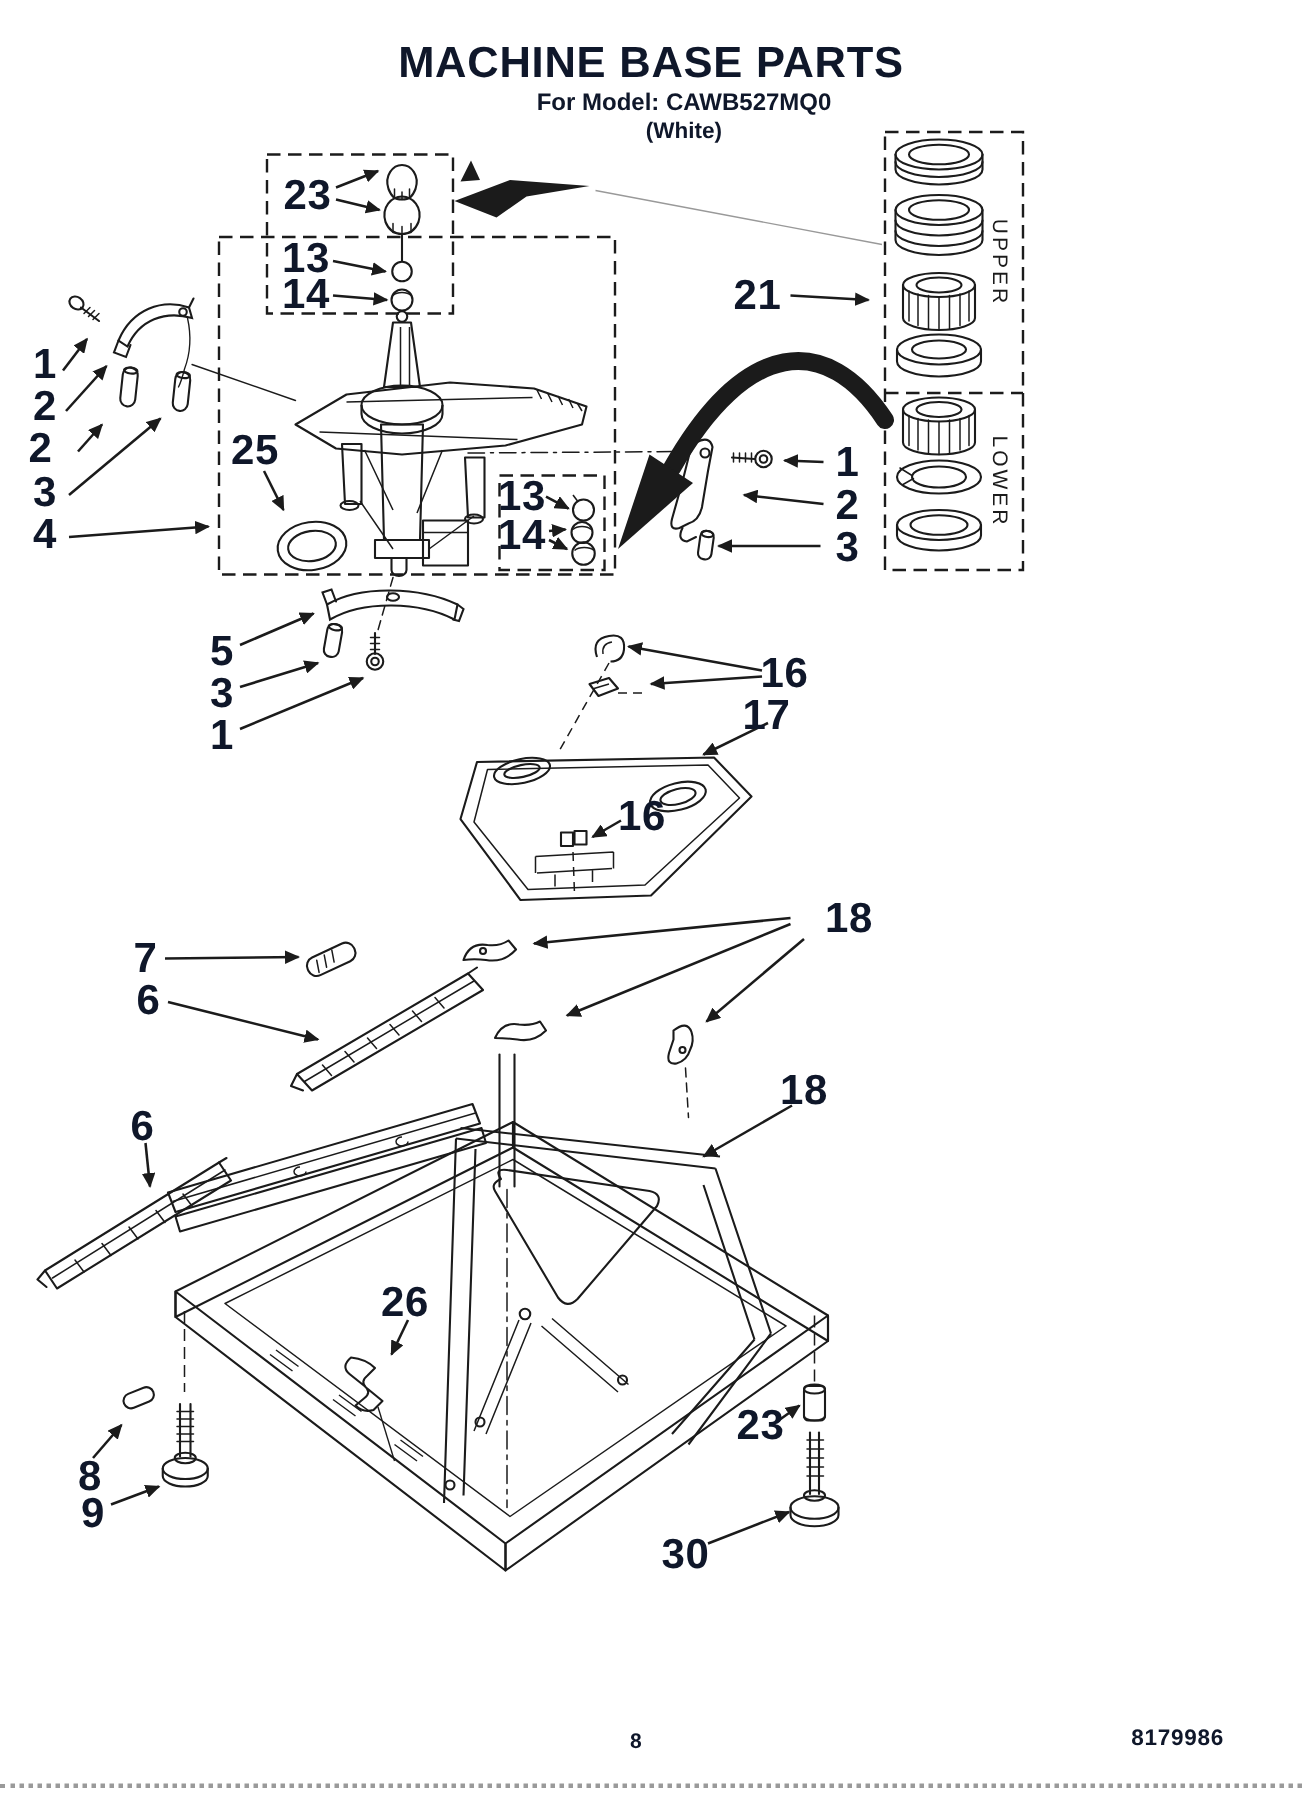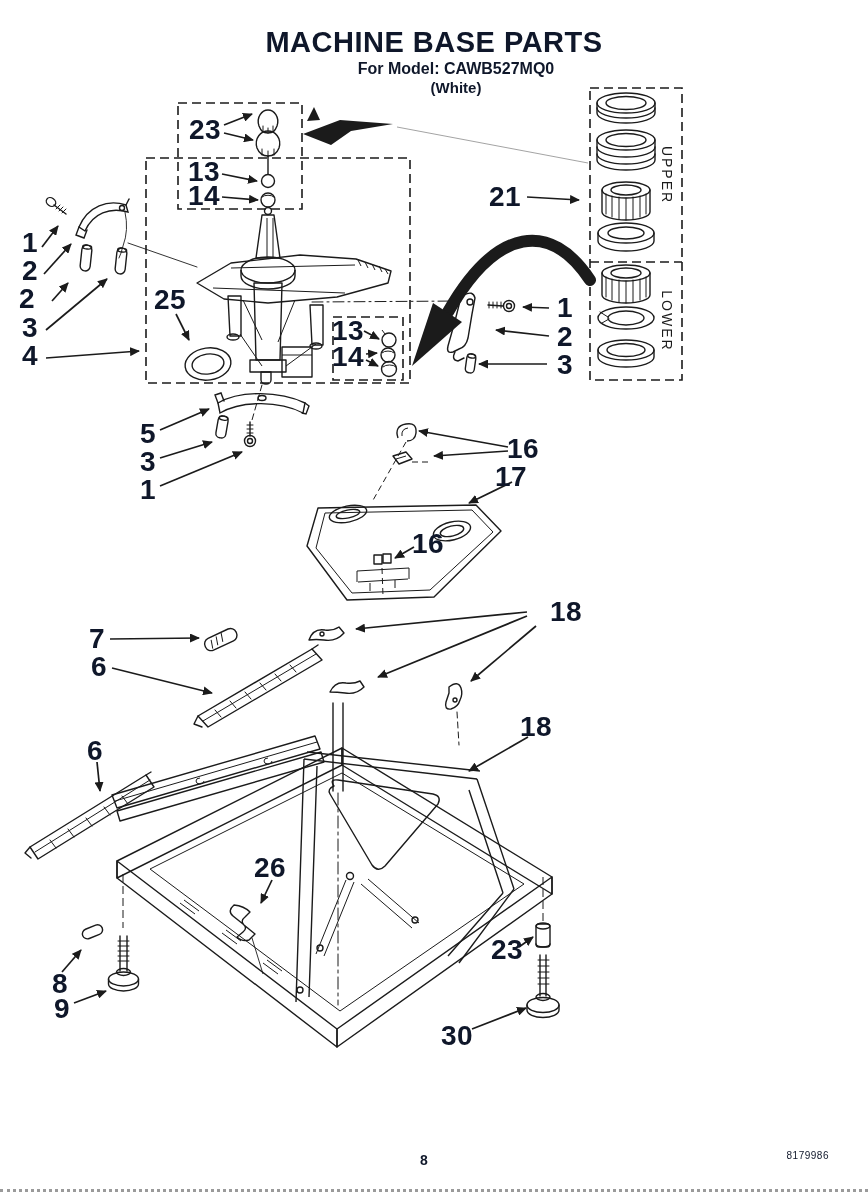--- a/index.html
+++ b/index.html
@@ -12,21 +12,21 @@
   .hdr h1 { margin:0; font-size:29px; font-weight:800; letter-spacing:0.5px; }
   .hdr .model { margin-top:1px; font-size:16px; font-weight:700; transform:translateX(22px); }
   .hdr .colr  { margin-top:1px; font-size:15px; font-weight:700; transform:translateX(22px); }
   svg.art { position:absolute; left:0; top:0; }
   .callout {
     position:absolute; transform:translate(-50%,-50%);
     font-size:28px; font-weight:700; letter-spacing:0.5px; line-height:1;
     white-space:nowrap;
   }
   .pgnum { position:absolute; left:420px; top:1152px; font-size:14px; font-weight:600; }
-  .docnum { position:absolute; right:39px; top:1150px; font-size:10px; font-weight:400; letter-spacing:0.5px; }
+  .docnum { position:absolute; right:52px; top:1150px; font-size:15px; font-weight:700; letter-spacing:0.5px; }
   .bottom-edge { position:absolute; left:0; top:1189px; width:868px; height:0; border-top:3px dotted #9a9a9a; }
 </style>
 </head>
 <body>
 
 <div class="page">
 
   <div class="hdr">
     <h1>MACHINE BASE PARTS</h1>
     <div class="model">For Model: CAWB527MQ0</div>

